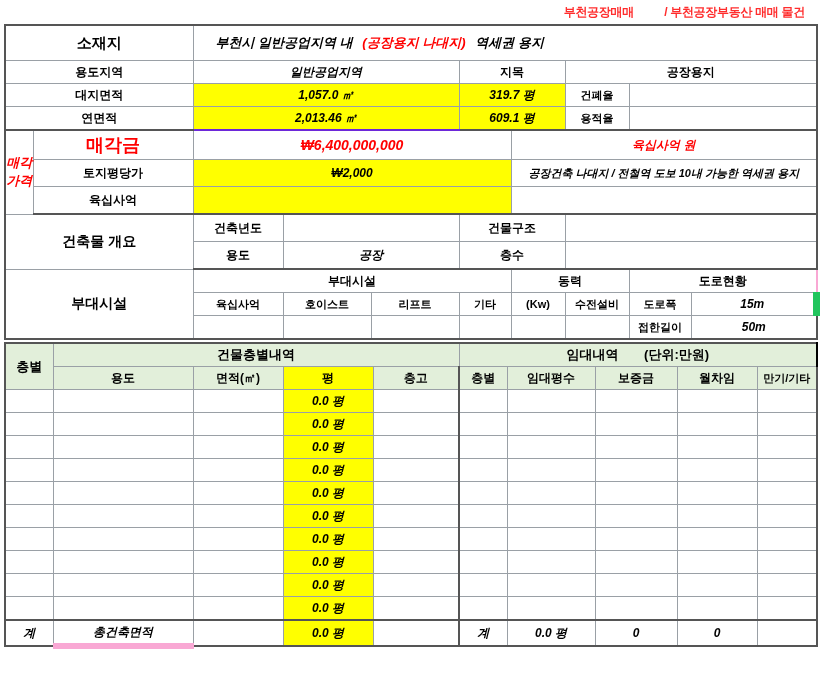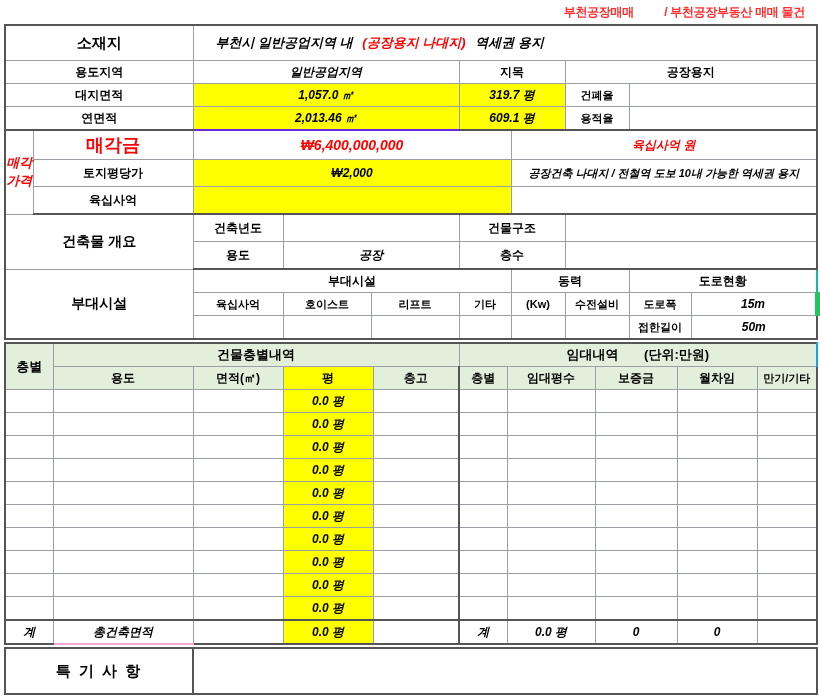--- a/index.html
+++ b/index.html
@@ -111,31 +111,31 @@
       <td class="b" style="height:26px;border-bottom:2px solid #555;">용도</td>
       <td colspan="2" class="b i" style="height:26px;border-bottom:2px solid #555;">공장</td>
       <td colspan="2" class="b" style="height:26px;border-bottom:2px solid #555;">층수</td>
       <td colspan="4" style="height:26px;border-right:2px solid #555;border-bottom:2px solid #555;"></td>
     </tr>
 
     <tr>
       <td colspan="2" rowspan="3" class="med" style="border-left:2px solid #555;border-bottom:2px solid #555;font-size:14px;">부대시설</td>
       <td colspan="4" class="b">부대시설</td>
       <td colspan="2" class="b">동력</td>
-      <td colspan="3" class="b" style="border-right:2px solid #14b8a6;">도로현황</td>
+      <td colspan="3" class="b" style="border-right:2px solid #f9a8d4;">도로현황</td>
     </tr>
     <tr>
       <td class="b sm">육십사억</td>
       <td class="b sm">호이스트</td>
       <td class="b sm">리프트</td>
       <td class="b sm">기타</td>
       <td class="b sm">(Kw)</td>
       <td class="b sm">수전설비</td>
       <td class="b sm">도로폭</td>
-      <td colspan="2" class="b i" style="border-right:5px solid #22c55e;margin-left:28px;">15m</td>
+      <td colspan="2" class="b i" style="border-right:8px solid #22c55e;margin-left:28px;">15m</td>
     </tr>
     <tr>
       <td style="border-bottom:2px solid #555;"></td>
       <td style="border-bottom:2px solid #555;"></td>
       <td style="border-bottom:2px solid #555;"></td>
       <td style="border-bottom:2px solid #555;"></td>
       <td style="border-bottom:2px solid #555;"></td>
       <td style="border-bottom:2px solid #555;"></td>
       <td class="b sm" style="border-bottom:2px solid #555;">접한길이</td>
       <td colspan="2" class="b i" style="border-right:2px solid #555;border-bottom:2px solid #555;">50m</td>
@@ -154,21 +154,21 @@
       <col style="width:88px">
       <col style="width:82px">
       <col style="width:80px">
       <col style="width:60px">
     </colgroup>
 
     <tbody>
         <tr>
       <td rowspan="2" class="grn b" style="border-left:2px solid #555;border-top:2px solid #555;font-size:13px;">층별</td>
       <td colspan="4" class="grn b" style="border-top:2px solid #555;font-size:13px;">건물층별내역</td>
-      <td colspan="5" class="grn b" style="border-top:2px solid #555;border-right:2px solid #0ea5e9;font-size:13px;">
+      <td colspan="5" class="grn b" style="border-top:2px solid #555;border-right:2px solid #000000;font-size:13px;">
         <span>임대내역</span>
         <span style="margin-left:22px">(단위:만원)</span>
       </td>
     </tr>
 
     <tr>
       <td class="grn b">용도</td>
       <td class="grn b">면적(㎡)</td>
       <td class="grn b yel" style="background:#ffff00;">평</td>
       <td class="grn b">층고</td>
@@ -295,39 +295,27 @@
       <td style="border-bottom:2px solid #555;"></td>
       <td style="border-left:2px solid #555;border-bottom:2px solid #555;"></td>
       <td style="border-bottom:2px solid #555;"></td>
       <td style="border-bottom:2px solid #555;"></td>
       <td style="border-bottom:2px solid #555;"></td>
       <td style="border-right:2px solid #555;border-bottom:2px solid #555;"></td>
     </tr>
 
     <tr>
       <td class="b i" style="border-left:2px solid #555;border-bottom:2px solid #555;">계</td>
-      <td class="b i" style="border-bottom:2px solid #f9a8d4;margin-top:13px;">총건축면적</td>
+      <td class="b i" style="border-bottom:6px solid #f9a8d4;margin-top:13px;">총건축면적</td>
       <td style="border-bottom:2px solid #555;"></td>
       <td class="yel b i" style="border-bottom:2px solid #555;">0.0 평</td>
       <td style="border-bottom:2px solid #555;"></td>
       <td class="b i" style="border-left:2px solid #555;border-bottom:2px solid #555;">계</td>
       <td class="b i" style="border-bottom:2px solid #555;">0.0 평</td>
       <td class="b i" style="border-bottom:2px solid #555;">0</td>
       <td class="b i" style="border-bottom:2px solid #555;">0</td>
       <td style="border-right:2px solid #555;border-bottom:2px solid #555;"></td>
     </tr>
   </tbody>
     </table>
 
-  <table style="margin-top:2px;">
-    <colgroup>
-      <col style="width:188px">
-      <col style="width:624px">
-    </colgroup>
-    <tbody>
-        <tr>
-      <td class="med" style="height:44px;border:2px solid #555;font-size:15px;letter-spacing:2px;">특 기 사 항</td>
-      <td class="lft" style="height:44px;border:2px solid #555;"></td>
-    </tr>
-  </tbody>
-    </table>
 
 </div>
 
 </body></html>

